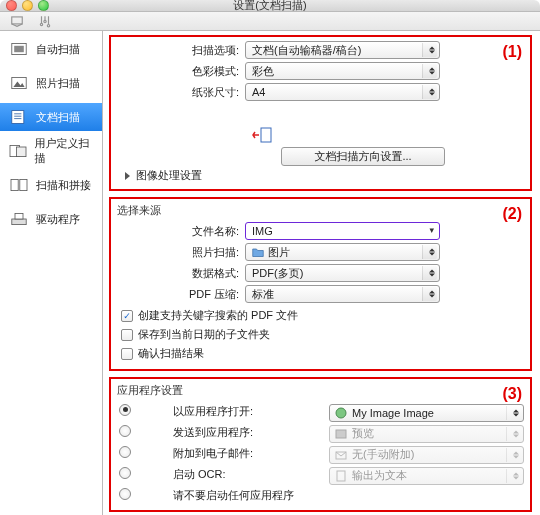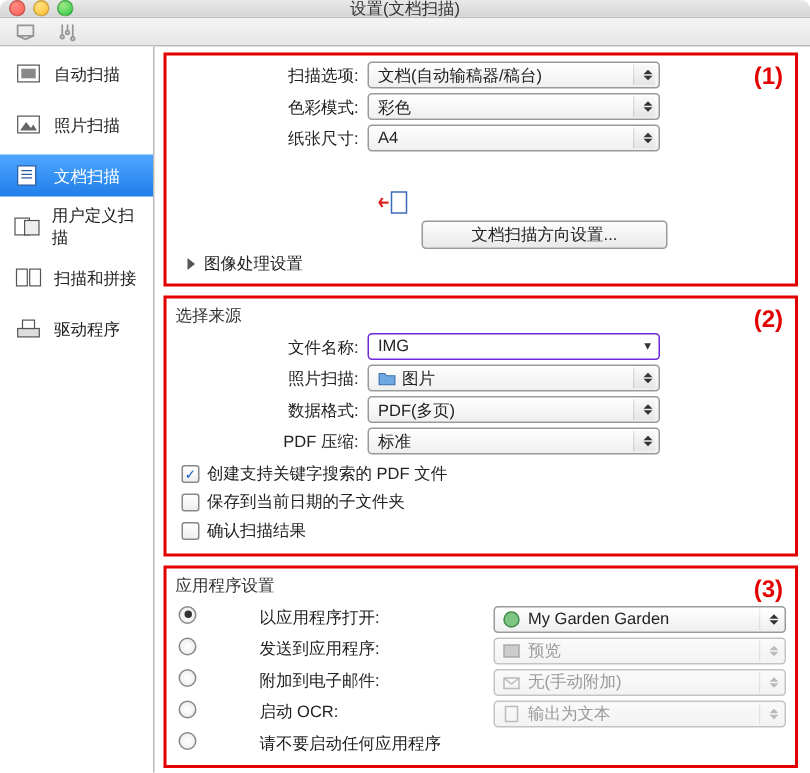--- a/index.html
+++ b/index.html
@@ -280,21 +280,21 @@
           <span class="rad">
               <span class="dot"></span>
             </span>
           <span class="rlbl">以应用程序打开:</span>
           <div class="radio-select">
             <span class="rs-icon">
                 <svg viewBox="0 0 12 12">
                   <circle cx="6" cy="6" r="5" fill="#7cc681" stroke="#4a8a50"></circle>
                 </svg>
               </span>
-            <span>My Garden Garden</span>
+            <span>My Image Image</span>
               <span class="arrows">
                 <span class="up"></span>
                 <span class="dn"></span>
               </span>
           </div>
         </div>
         <div class="radio-row">
           <span class="rad"></span>
           <span class="rlbl">发送到应用程序:</span>
           <div class="radio-select disabled">

